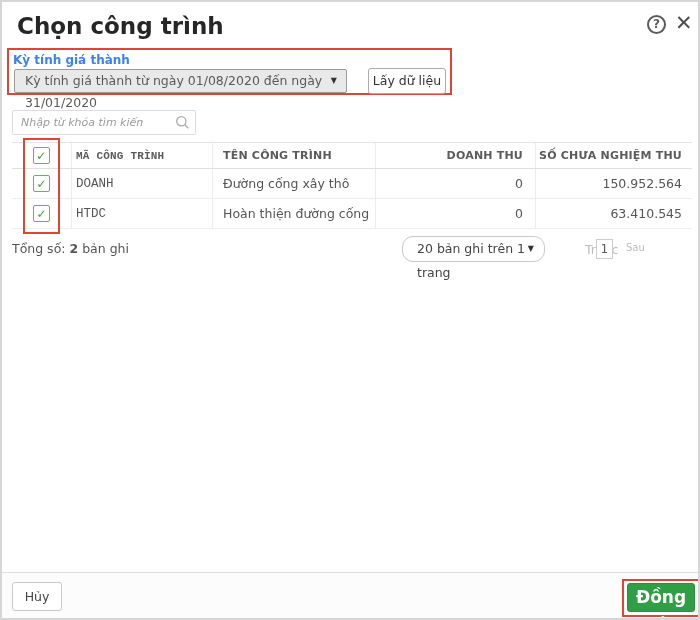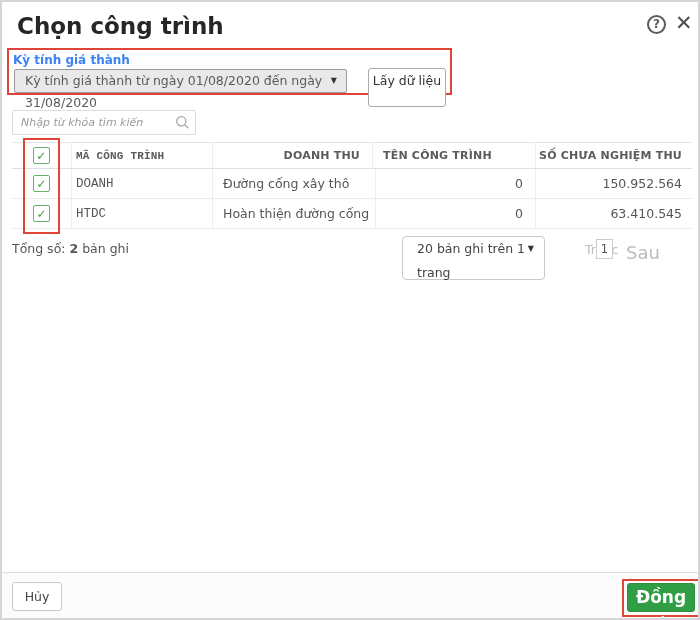--- a/index.html
+++ b/index.html
@@ -28,21 +28,21 @@
 
   
   .period-label { position: absolute; left: 11px; top: 51px; font-size: 12px; font-weight: bold; color: #3b82f6; }
   .period-select {
     position: absolute; left: 12px; top: 67px; width: 333px; height: 24px;
     background: #e9e9e9; border: 1px solid #9a9a9a; border-radius: 2px;
     font-size: 12.5px; color: #5a5a5a; line-height: 22px; padding-left: 10px; cursor: pointer;
   }
   .period-select .caret { position: absolute; right: 9px; top: 0; font-size: 8px; color: #333; line-height: 22px; }
   .fetch-btn {
-    position: absolute; left: 366px; top: 66px; width: 78px; height: 39px;
+    position: absolute; left: 366px; top: 66px; width: 78px; height: 26px;
     background: #fff; border: 1px solid #ababab; border-radius: 3px;
     font-size: 12.5px; color: #333; text-align: center; line-height: 24px; cursor: pointer;
   }
 
   
   .search-wrap { position: absolute; left: 10px; top: 108px; width: 184px; height: 25px; border: 1px solid #dcdcdc; border-radius: 2px; background: #fff; }
   .search-input {
     position: absolute; left: 0; top: 0; width: 130px; height: 23px; border: 0; outline: none;
     font-family: "DejaVu Sans", "Liberation Sans", sans-serif;
     font-size: 11px; font-style: italic; color: #555; padding-left: 8px; background: transparent;
@@ -67,31 +67,31 @@
   .checkbox {
     width: 17px; height: 17px; background: #fff; border: 1px solid #67b168; border-radius: 2px;
     display: flex; align-items: center; justify-content: center; cursor: pointer;
   }
   .checkbox .mark { font-size: 12px; font-weight: bold; color: #3f9c3a; line-height: 1; }
 
   
   .summary { position: absolute; left: 10px; top: 239px; font-size: 12.5px; color: #555; }
   .summary b { font-weight: bold; }
   .pagesize {
-    position: absolute; left: 400px; top: 234px; width: 143px; height: 44px;
-    background: #fff; border: 1px solid #c9c9c9; border-radius: 4px;
+    position: absolute; left: 400px; top: 234px; width: 143px; height: 26px;
+    background: #fff; border: 1px solid #c9c9c9; border-radius: 11px;
     font-size: 12.5px; color: #444; line-height: 24px; padding-left: 14px; cursor: pointer;
   }
   .pagesize .caret { position: absolute; right: 10px; top: 0; font-size: 8px; color: #333; line-height: 24px; }
   .pg-prev { position: absolute; left: 560px; top: 240px; font-size: 12.5px; color: #bcbcbc; cursor: pointer; margin-left: 23px; }
   .pg-page {
     position: absolute; left: 594px; top: 237px; width: 17px; height: 20px;
     border: 1px solid #ccc; font-size: 11.5px; color: #555; text-align: center; line-height: 18px; background: #fff;
   }
-  .pg-next { position: absolute; left: 624px; top: 240px; font-size: 18px; color: #bcbcbc; cursor: pointer; }
+  .pg-next { position: absolute; left: 624px; top: 240px; font-size: 10px; color: #bcbcbc; cursor: pointer; }
 
   
   .footer-sep { position: absolute; left: 0; top: 570px; width: 700px; height: 1px; background: #dedede; }
   .footer-bg { position: absolute; left: 0; top: 571px; width: 700px; height: 47px; background: #fcfcfc; }
   .cancel-btn {
     position: absolute; left: 10px; top: 580px; width: 50px; height: 29px;
     background: #fff; border: 1px solid #c9c9c9; border-radius: 3px;
     font-size: 12.5px; color: #444; text-align: center; line-height: 27px; cursor: pointer;
   }
   .ok-btn {
@@ -105,21 +105,21 @@
 
 <div id="dialog">
 
   <div class="title">Chọn công trình</div>
   <div class="help-icon">?</div>
   <div class="close-icon">✕</div>
 
   <div class="hl hl-period"></div>
   <div class="period-label">Kỳ tính giá thành</div>
   <div class="period-select">
-    <span>Kỳ tính giá thành từ ngày 01/08/2020 đến ngày 31/08/2020</span>
+    <span>Kỳ tính giá thành từ ngày 01/08/2020 đến ngày 31/01/2020</span>
     <span class="caret">▼</span>
   </div>
   <div class="fetch-btn">Lấy dữ liệu</div>
 
   <div class="search-wrap">
     <input class="search-input" type="text" placeholder="Nhập từ khóa tìm kiếm" style="">
     <span class="search-icon">
       <svg width="15" height="15" viewBox="0 0 15 15">
         <circle cx="6.3" cy="6.3" r="4.6" fill="none" stroke="#a9a9a9" stroke-width="1.3"></circle>
         <line x1="9.8" y1="9.8" x2="13.2" y2="13.2" stroke="#a9a9a9" stroke-width="1.3"></line>
@@ -128,22 +128,22 @@
   </div>
 
   <div class="table">
     <div class="tr head">
       <div class="th c-check">
         <div class="checkbox">
           <span class="mark">✓</span>
         </div>
       </div>
       <div class="th c-code">MÃ CÔNG TRÌNH</div>
+      <div class="th c-name">TÊN CÔNG TRÌNH</div>
       <div class="th c-rev">DOANH THU</div>
-      <div class="th c-name">TÊN CÔNG TRÌNH</div>
       <div class="th c-unacc">SỐ CHƯA NGHIỆM THU</div>
     </div>
 
     <div class="tr row">
       <div class="td c-check">
         <div class="checkbox">
           <span class="mark">✓</span>
         </div>
       </div>
       <div class="td c-code">DOANH</div>

